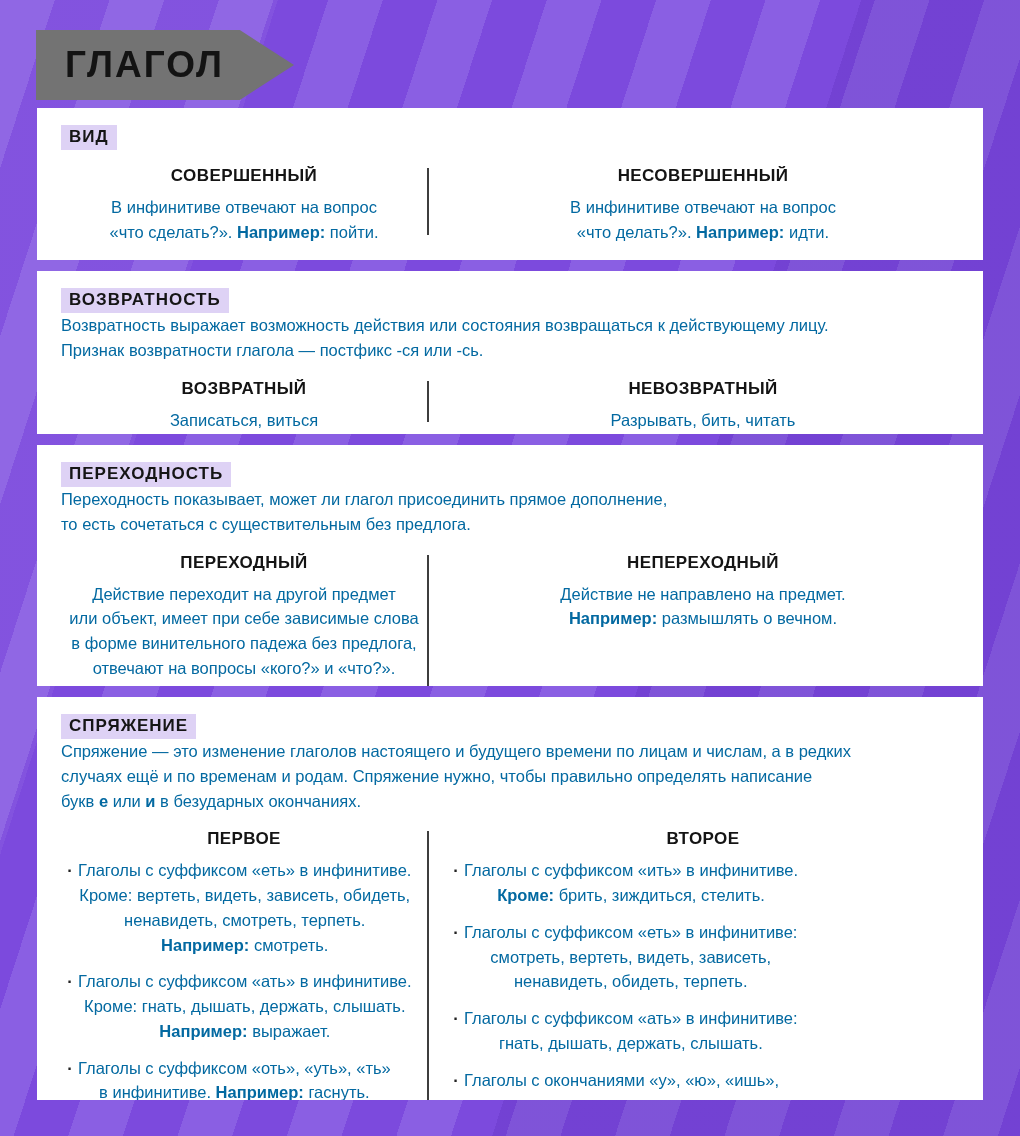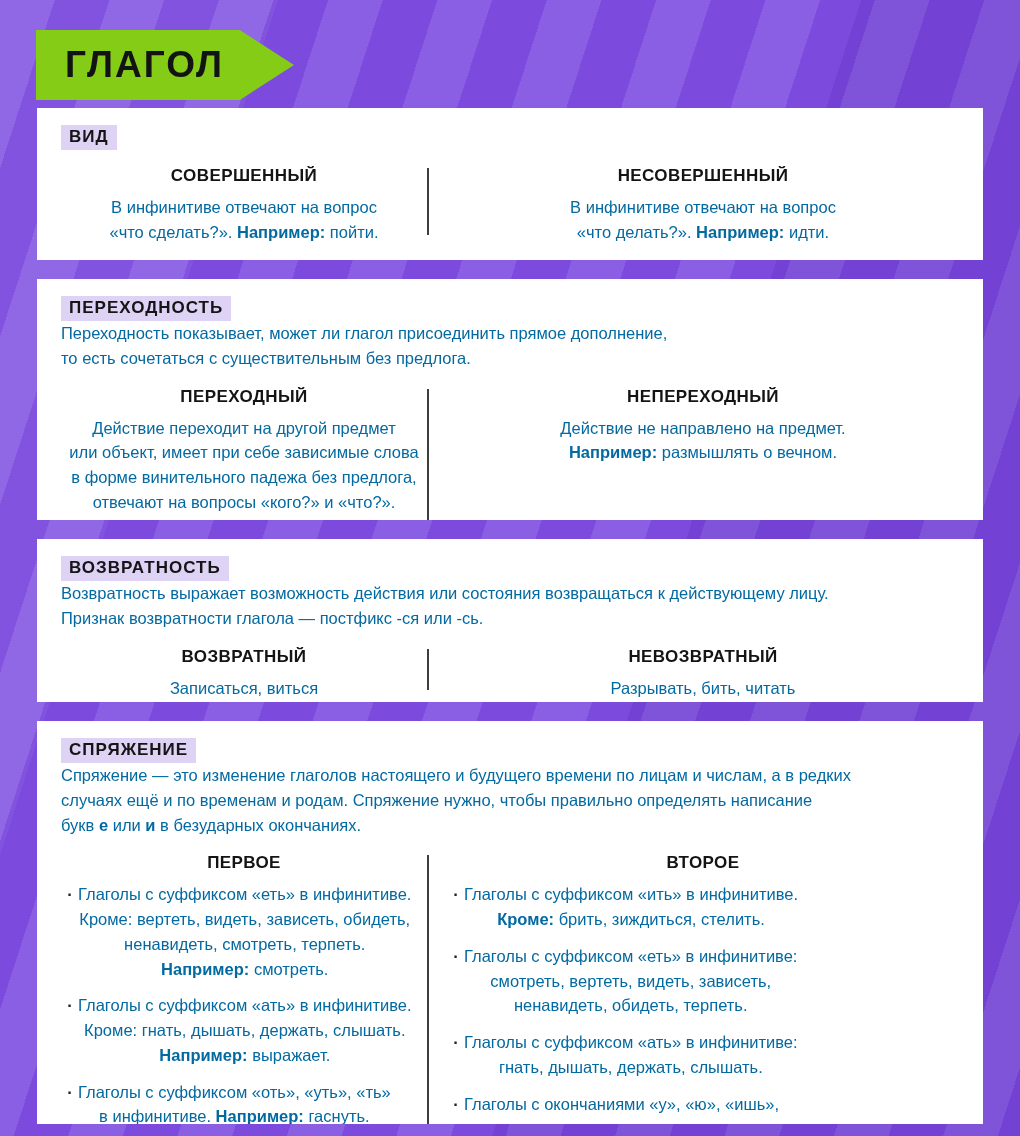--- a/index.html
+++ b/index.html
@@ -7,28 +7,28 @@
     width:1020px;height:1136px;
     font-family:"Liberation Sans","DejaVu Sans",sans-serif;
     background:
       linear-gradient(108deg, rgba(255,255,255,0.05) 0 20%, rgba(0,0,0,0) 20% 62%, rgba(60,15,150,0.14) 62% 100%),
       repeating-linear-gradient(108deg, #8a5fe3 0 52px, #7c4add 52px 104px);
     overflow:hidden;
   }
   .page{position:relative;width:1020px;height:1136px;}
   .banner{
     position:absolute;left:36px;top:30px;width:258px;height:70px;
-    background:#84cc16;
+    background:#737373;
     clip-path:polygon(0 0,79% 0,100% 50%,79% 100%,0 100%);
     display:flex;align-items:center;padding-left:29px;box-sizing:border-box;
   }
   .banner-text{
     font-size:37px;font-weight:800;letter-spacing:2px;color:#131313;
   }
-  .cards{position:absolute;left:37px;top:108px;width:946px;display:flex;flex-direction:column;gap:8px;}
+  .cards{position:absolute;left:37px;top:108px;width:946px;display:flex;flex-direction:column;}
   .card{background:#ffffff;padding:17px 24px 0;box-sizing:border-box;overflow:hidden;}
   .card + .card{margin-top:11px;}
   .card-vid{height:152px;}
   .card-perekhodnost{height:241px;}
   .card-vozvratnost{height:163px;}
   .card-spryazhenie{height:403px;}
   .label{
     display:inline-block;background:#ded2f5;color:#151515;
     font-size:17px;font-weight:800;letter-spacing:1px;
     padding:2px 8px 3px;
@@ -63,47 +63,47 @@
             <p class="ptext"><span>В инфинитиве отвечают на вопрос
 «что сделать?». </span><b>Например:</b><span> пойти.</span></p>
           </div>
           <div class="divider"></div>
           <div class="col">
             <h3 class="col-heading">НЕСОВЕРШЕННЫЙ</h3>
             <p class="ptext"><span>В инфинитиве отвечают на вопрос
 «что делать?». </span><b>Например:</b><span> идти.</span></p>
           </div>
         </div></section>
+      <section class="card card-vozvratnost"><div class="label">ВОЗВРАТНОСТЬ</div><p class="intro"><span>Возвратность выражает возможность действия или состояния возвращаться к действующему лицу.
+Признак возвратности глагола — постфикс -ся или -сь.</span></p><div class="row">
+          <div class="col col-left">
+            <h3 class="col-heading">ВОЗВРАТНЫЙ</h3>
+            <p class="ptext"><span>Записаться, виться</span></p>
+          </div>
+          <div class="divider"></div>
+          <div class="col">
+            <h3 class="col-heading">НЕВОЗВРАТНЫЙ</h3>
+            <p class="ptext"><span>Разрывать, бить, читать</span></p>
+          </div>
+        </div></section>
       <section class="card card-perekhodnost"><div class="label">ПЕРЕХОДНОСТЬ</div><p class="intro"><span>Переходность показывает, может ли глагол присоединить прямое дополнение,
 то есть сочетаться с существительным без предлога.</span></p><div class="row">
           <div class="col col-left">
             <h3 class="col-heading">ПЕРЕХОДНЫЙ</h3>
             <p class="ptext"><span>Действие переходит на другой предмет
 или объект, имеет при себе зависимые слова
 в форме винительного падежа без предлога,
 отвечают на вопросы «кого?» и «что?».
 </span><b>Например:</b><span> читать книгу.</span></p>
           </div>
           <div class="divider"></div>
           <div class="col">
             <h3 class="col-heading">НЕПЕРЕХОДНЫЙ</h3>
             <p class="ptext"><span>Действие не направлено на предмет.
 </span><b>Например:</b><span> размышлять о вечном.</span></p>
-          </div>
-        </div></section>
-      <section class="card card-vozvratnost"><div class="label">ВОЗВРАТНОСТЬ</div><p class="intro"><span>Возвратность выражает возможность действия или состояния возвращаться к действующему лицу.
-Признак возвратности глагола — постфикс -ся или -сь.</span></p><div class="row">
-          <div class="col col-left">
-            <h3 class="col-heading">ВОЗВРАТНЫЙ</h3>
-            <p class="ptext"><span>Записаться, виться</span></p>
-          </div>
-          <div class="divider"></div>
-          <div class="col">
-            <h3 class="col-heading">НЕВОЗВРАТНЫЙ</h3>
-            <p class="ptext"><span>Разрывать, бить, читать</span></p>
           </div>
         </div></section>
       <section class="card card-spryazhenie"><div class="label">СПРЯЖЕНИЕ</div><p class="intro"><span>Спряжение — это изменение глаголов настоящего и будущего времени по лицам и числам, а в редких
 случаях ещё и по временам и родам. Спряжение нужно, чтобы правильно определять написание
 букв </span><b>е</b><span> или </span><b>и</b><span> в безударных окончаниях.</span></p><div class="row">
           <div class="col col-left">
             <h3 class="col-heading">ПЕРВОЕ</h3>
             <div class="bullet">
               <span class="dot">·</span>
               <p class="ptext"><span>Глаголы с суффиксом «еть» в инфинитиве.

